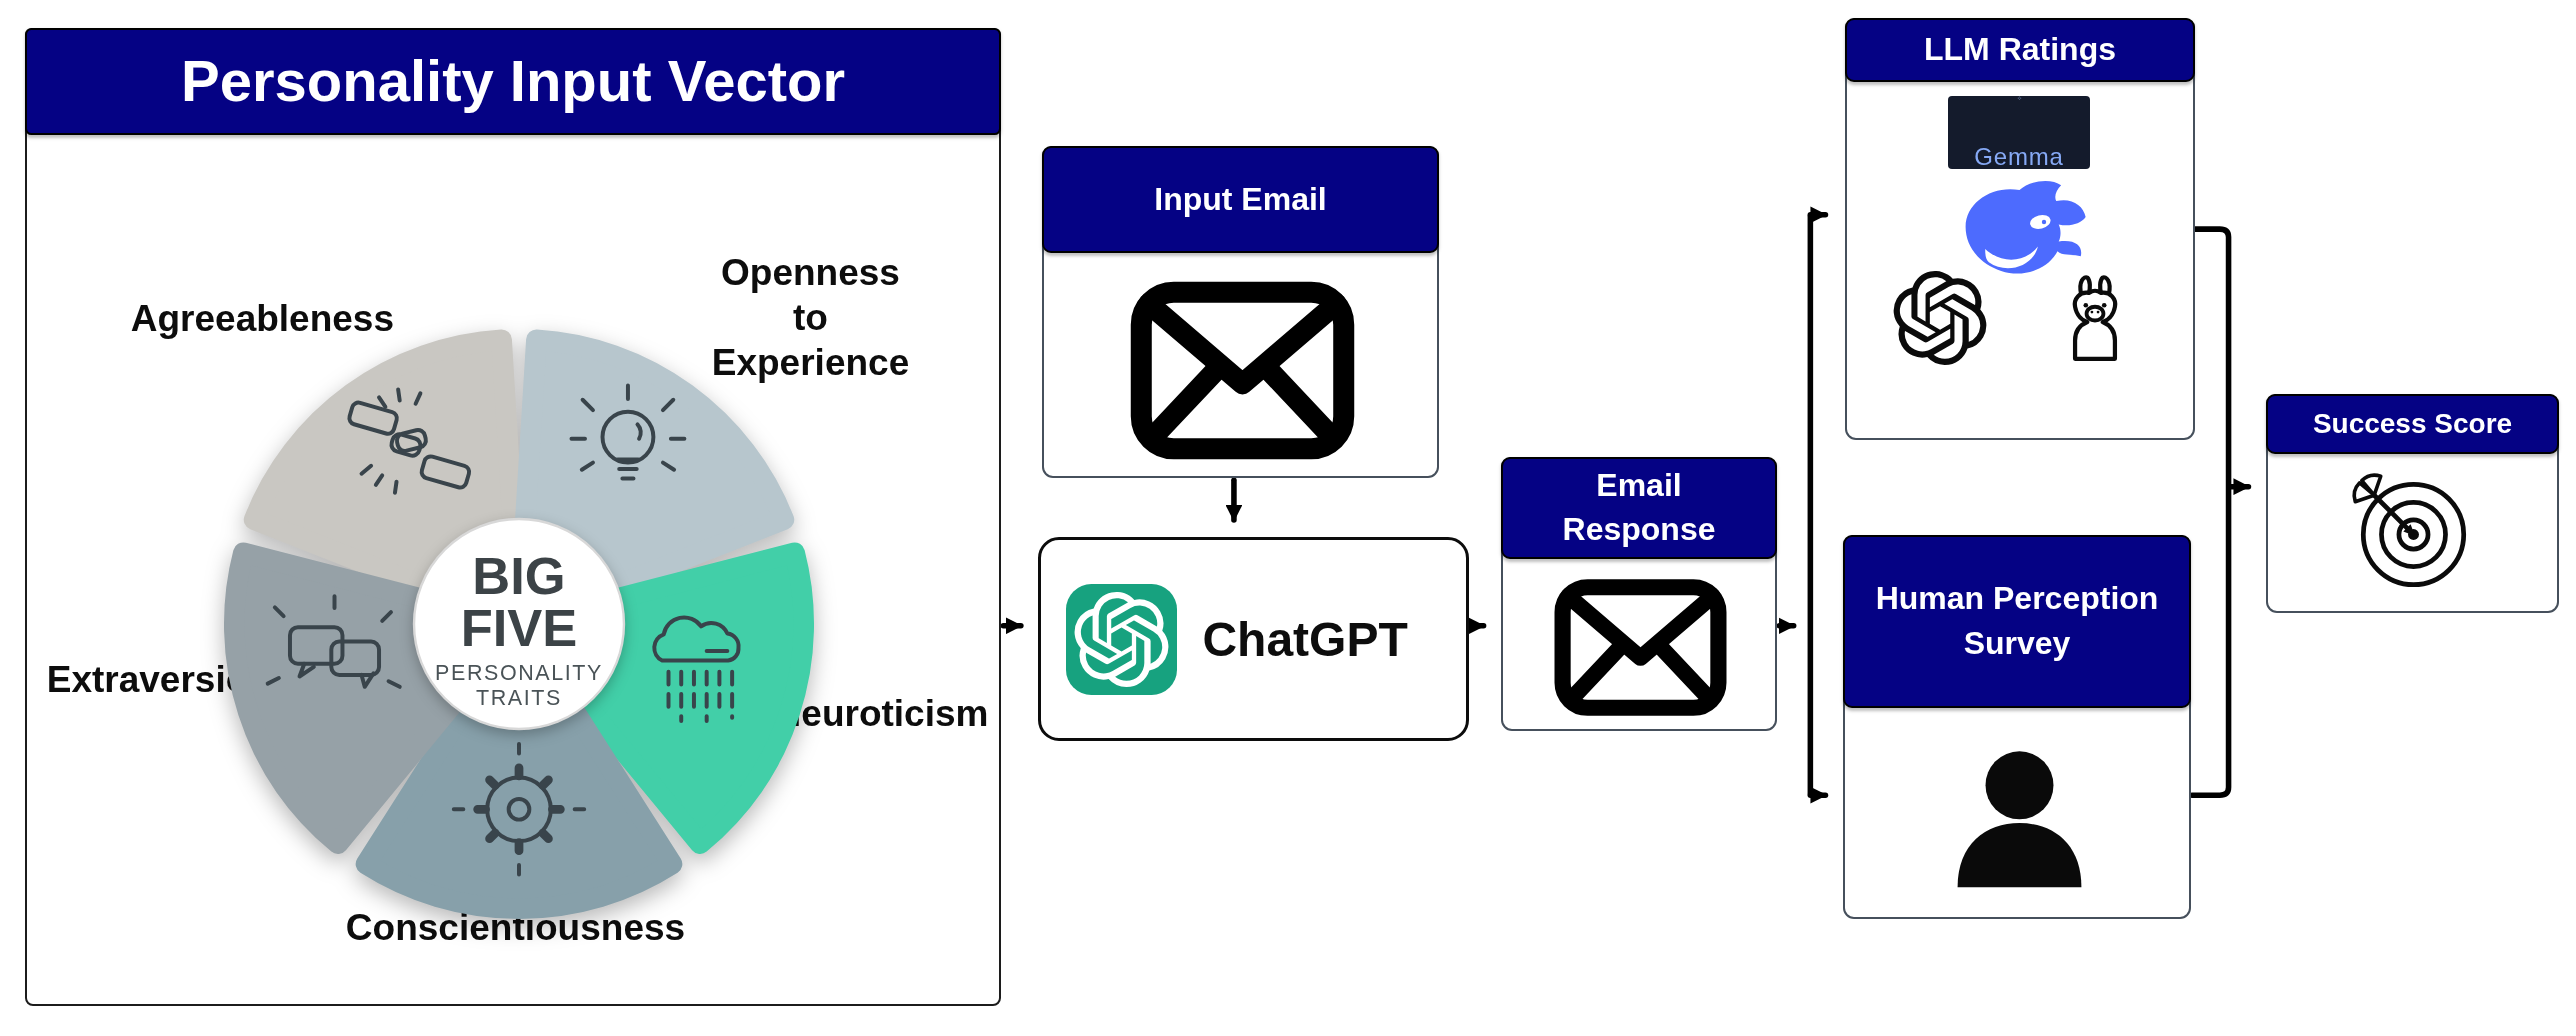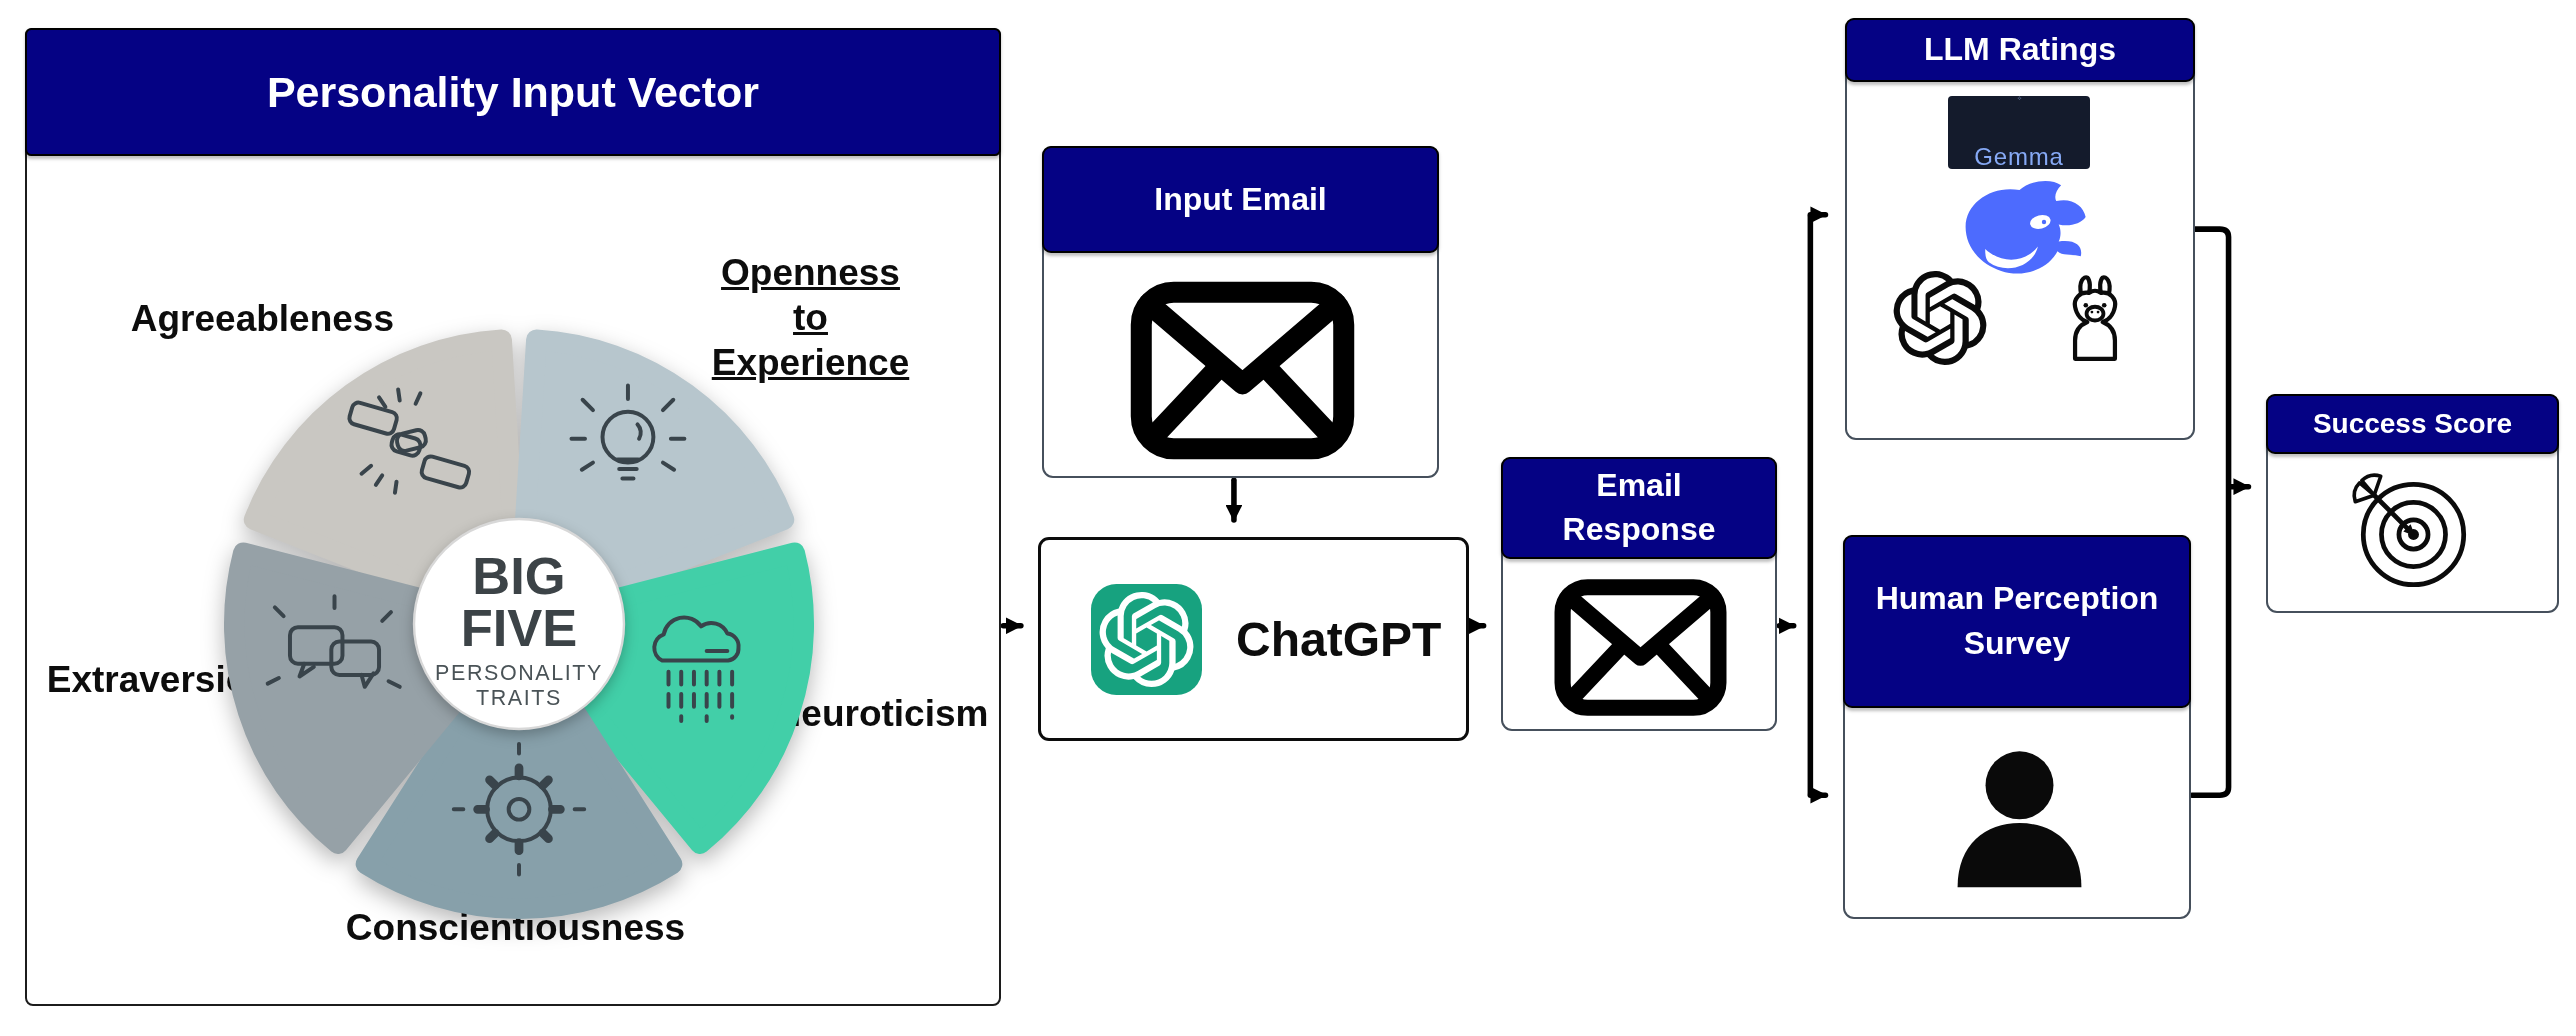--- a/index.html
+++ b/index.html
@@ -5,28 +5,28 @@
   html,body{margin:0;padding:0;background:#fff;}
   #canvas{position:relative;width:2576px;height:1037px;background:#fff;overflow:hidden;
           font-family:"Liberation Sans", sans-serif;}
   .box{position:absolute;background:#fff;border:2.4px solid var(--box-border);border-radius:11px;box-sizing:border-box;}
   .hdr{position:absolute;left:-2.4px;top:-2.4px;right:-2.4px;background:var(--navy);border:2.4px solid #000;
        border-radius:9px;color:#fff;font-weight:700;text-align:center;display:flex;
        align-items:center;justify-content:center;box-sizing:border-box;line-height:1.35;
        box-shadow:0 2.4px 3.2px rgba(0,0,0,.25);}
   .hdr40{font-size:32px;}
   #personality-box{left:25px;top:28px;width:976px;height:978px;border:2.4px solid #1c1c1c;border-radius:8px;}
-  #personality-header{height:128px;font-size:43px;border-radius:6.4px;}
+  #personality-header{height:107px;font-size:58px;border-radius:6.4px;}
   .trait-label{position:absolute;font-size:37px;font-weight:700;color:#0d0d0d;text-align:center;line-height:1.22;}
   #input-email-box{left:1042px;top:146px;width:397px;height:332px;}
   #input-email-header{height:107px;}
   #email-response-box{left:1501px;top:457px;width:276px;height:274px;}
   #email-response-header{height:102px;padding:0 24px;}
-  #chatgpt-box{left:1038px;top:537px;width:431px;height:204px;border:3.2px solid #0c0c0c;border-radius:11px;
-               display:flex;align-items:center;gap:34px;padding-left:25.4px;justify-content:center;}
+  #chatgpt-box{left:1038px;top:537px;width:431px;height:204px;border:3.2px solid #0c0c0c;border-radius:21px;
+               display:flex;align-items:center;gap:25px;padding-left:25.4px;}
   #chatgpt-label{font-size:48px;font-weight:700;color:#0d0d0d;}
   #llm-ratings-box{left:1845px;top:18.3px;width:350px;height:422px;}
   #llm-ratings-header{height:64px;}
   #human-survey-box{left:1843px;top:535px;width:348px;height:384px;padding-left:16px;}
   #human-survey-header{height:173px;padding:0 24px;line-height:1.4;}
   #success-score-box{left:2266px;top:394px;width:293px;height:219px;}
   #success-score-header{height:60px;font-size:28px;}
   .icon-abs{position:absolute;}
   #gemma-logo{position:absolute;left:101px;top:76px;width:142px;height:73px;background:var(--gemma-bg);
               border-radius:4px;display:flex;flex-direction:column;align-items:center;justify-content:center;gap:43px;}
@@ -58,21 +58,21 @@
       <path d="M2806,612 H2828" marker-end="url(#arw)"></path>
     </g>
   </svg>
 
   <div class="box" id="personality-box">
     <div class="hdr" id="personality-header">
       <span>Personality Input Vector</span>
     </div>
 
     <div class="trait-label" style="left:49px;top:266px;width:318px;text-align:right;">Agreeableness</div>
-    <div class="trait-label" style="left:672px;top:220px;width:223px;text-decoration:underline;">Openness to Experience</div>
+    <div class="trait-label" style="left:672px;top:220px;width:223px;">Openness to Experience</div>
     <div class="trait-label" style="left:735px;top:661px;width:239px;">Neuroticism</div>
     <div class="trait-label" style="left:282px;top:875px;width:413px;">Conscientiousness</div>
     <div class="trait-label" style="left:4.8px;top:627px;width:254px;">Extraversion</div>
 
     <svg class="icon-abs wheel-shadow" style="left:158px;top:260px;" width="668" height="668" viewBox="-420 -420 840 840">
       <g id="wheel-petals">
           <path d="M-88.4,-34.8 L-333.1,-131.2 A358,358 0 0 1 -21.9,-357.3 L-5.8,-94.8 A95,95 0 0 0 -88.4,-34.8 Z" fill="#C9C7C2" stroke="#C9C7C2" stroke-width="26" stroke-linejoin="round"></path>
           <path d="M5.8,-94.8 L21.9,-357.3 A358,358 0 0 1 333.1,-131.2 L88.4,-34.8 A95,95 0 0 0 5.8,-94.8 Z" fill="#B7C6CD" stroke="#B7C6CD" stroke-width="26" stroke-linejoin="round"></path>
           <path d="M92.0,-23.8 L346.6,-89.6 A358,358 0 0 1 227.7,276.2 L60.4,73.3 A95,95 0 0 0 92.0,-23.8 Z" fill="#42CFA8" stroke="#42CFA8" stroke-width="26" stroke-linejoin="round"></path>
           <path d="M51.0,80.1 L192.4,301.9 A358,358 0 0 1 -192.4,301.9 L-51.0,80.1 A95,95 0 0 0 51.0,80.1 Z" fill="#87A0AA" stroke="#87A0AA" stroke-width="26" stroke-linejoin="round"></path>

